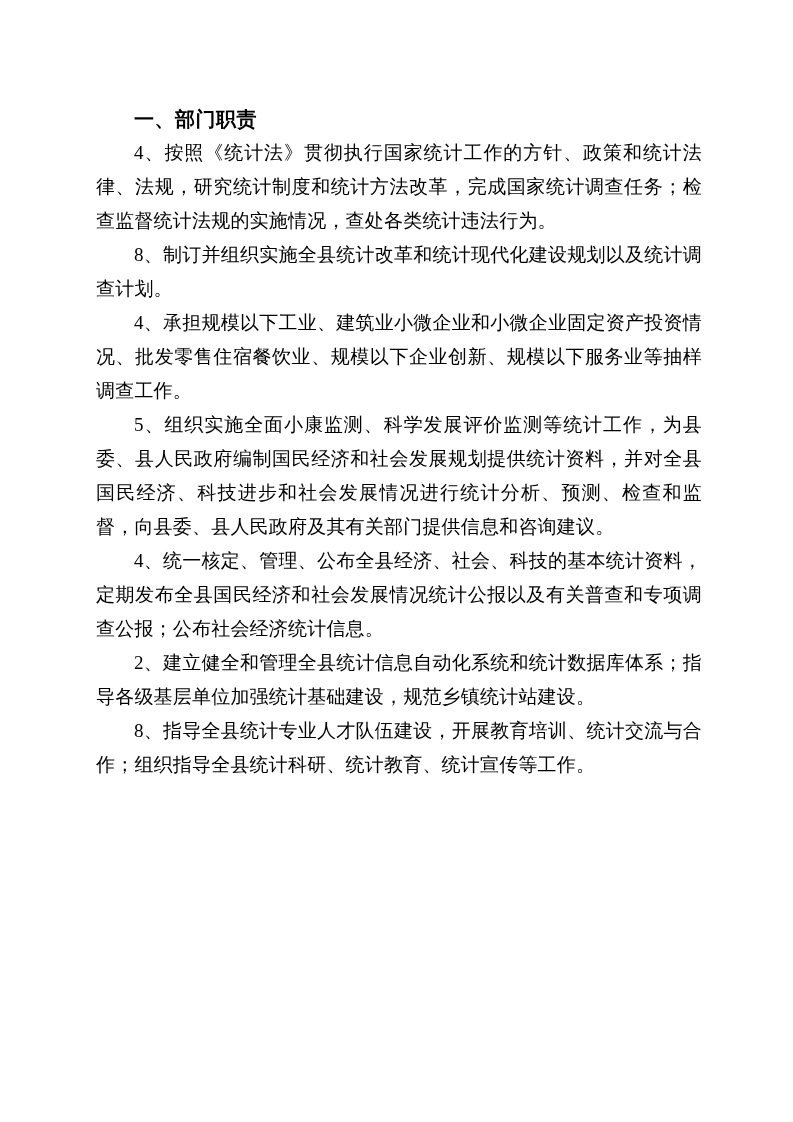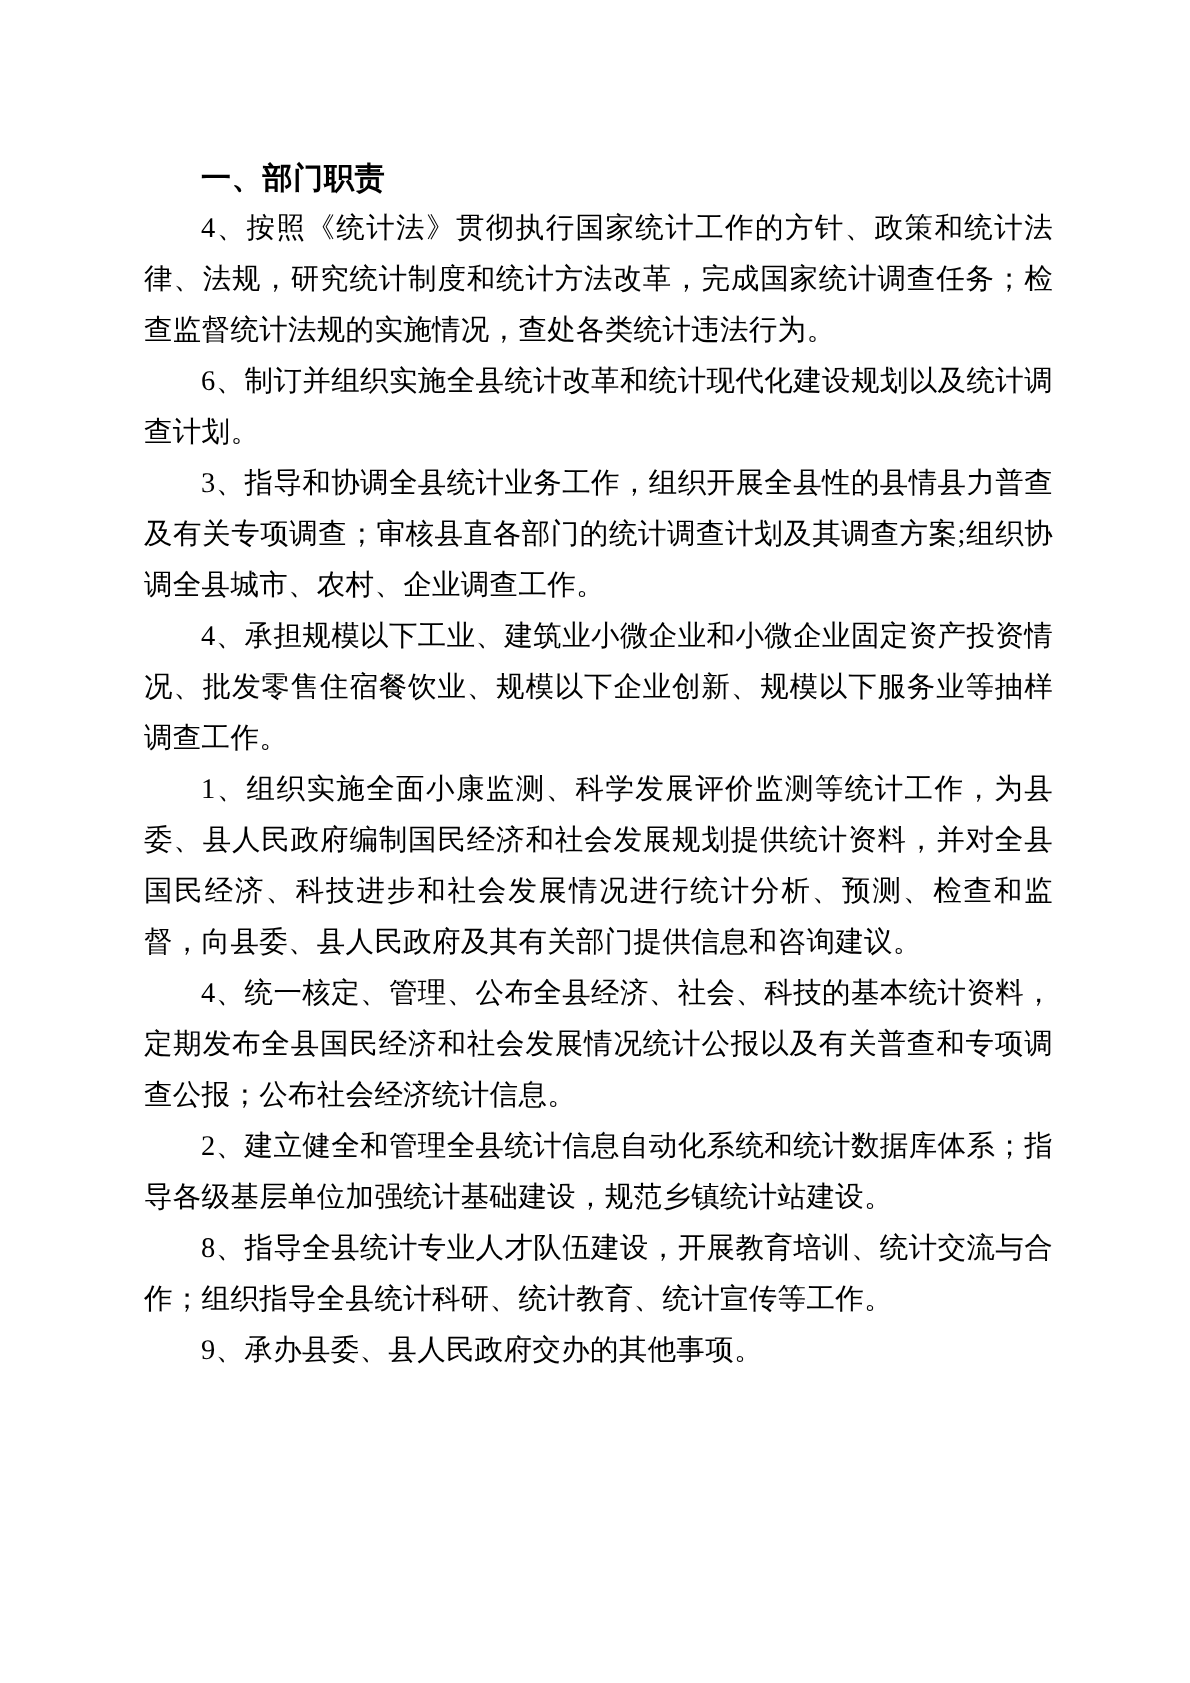--- a/index.html
+++ b/index.html
@@ -51,22 +51,20 @@
     letter-spacing: 0.5px;
   }
 </style>
 </head>
 <body>
 
 <div class="page">
   <div class="content" id="document-content">
       <p class="heading">一、部门职责</p>
       <p class="paragraph">4、按照《统计法》贯彻执行国家统计工作的方针、政策和统计法律、法规，研究统计制度和统计方法改革，完成国家统计调查任务；检查监督统计法规的实施情况，查处各类统计违法行为。</p>
-      <p class="paragraph">6、制订并组织实施全县统计改革和统计现代化建设规划以及统计调查计划。</p>
-      <p class="paragraph">3、指导和协调全县统计业务工作，组织开展全县性的县情县力普查及有关专项调查；审核县直各部门的统计调查计划及其调查方案;组织协调全县城市、农村、企业调查工作。</p>
+      <p class="paragraph">8、制订并组织实施全县统计改革和统计现代化建设规划以及统计调查计划。</p>
       <p class="paragraph">4、承担规模以下工业、建筑业小微企业和小微企业固定资产投资情况、批发零售住宿餐饮业、规模以下企业创新、规模以下服务业等抽样调查工作。</p>
-      <p class="paragraph">1、组织实施全面小康监测、科学发展评价监测等统计工作，为县委、县人民政府编制国民经济和社会发展规划提供统计资料，并对全县国民经济、科技进步和社会发展情况进行统计分析、预测、检查和监督，向县委、县人民政府及其有关部门提供信息和咨询建议。</p>
+      <p class="paragraph">5、组织实施全面小康监测、科学发展评价监测等统计工作，为县委、县人民政府编制国民经济和社会发展规划提供统计资料，并对全县国民经济、科技进步和社会发展情况进行统计分析、预测、检查和监督，向县委、县人民政府及其有关部门提供信息和咨询建议。</p>
       <p class="paragraph">4、统一核定、管理、公布全县经济、社会、科技的基本统计资料，定期发布全县国民经济和社会发展情况统计公报以及有关普查和专项调查公报；公布社会经济统计信息。</p>
       <p class="paragraph">2、建立健全和管理全县统计信息自动化系统和统计数据库体系；指导各级基层单位加强统计基础建设，规范乡镇统计站建设。</p>
       <p class="paragraph">8、指导全县统计专业人才队伍建设，开展教育培训、统计交流与合作；组织指导全县统计科研、统计教育、统计宣传等工作。</p>
-      <p class="paragraph">9、承办县委、县人民政府交办的其他事项。</p>
     </div>
 </div>
 
 </body></html>

